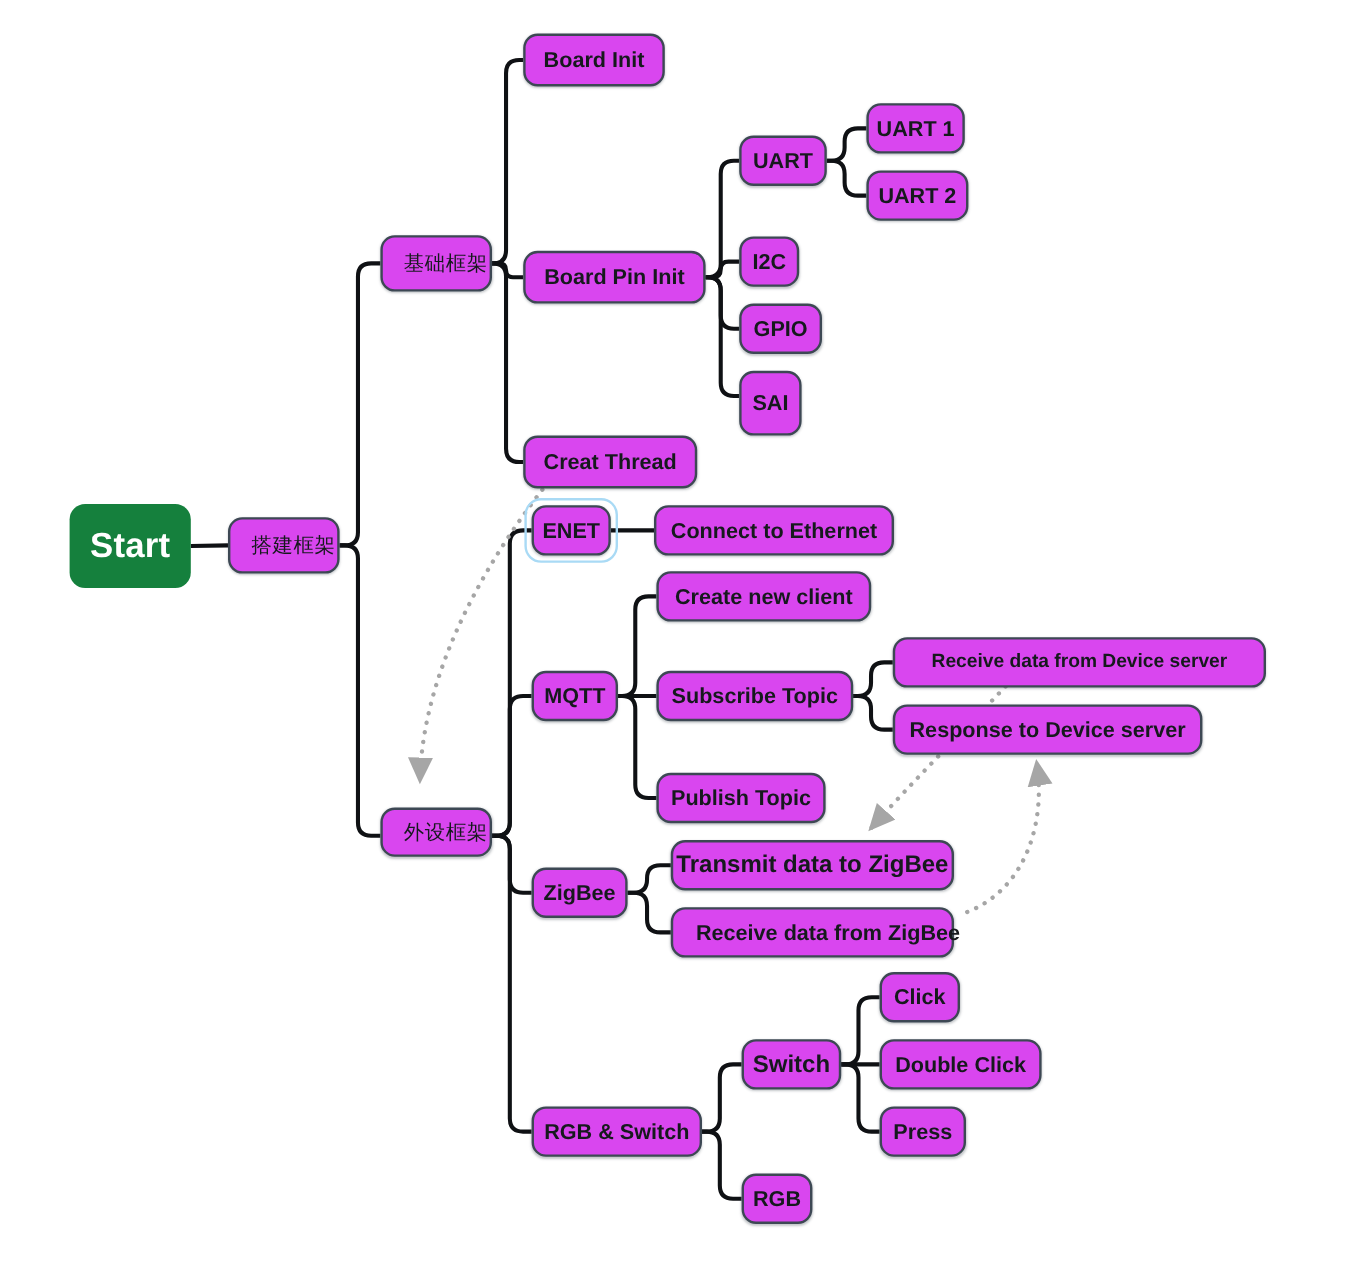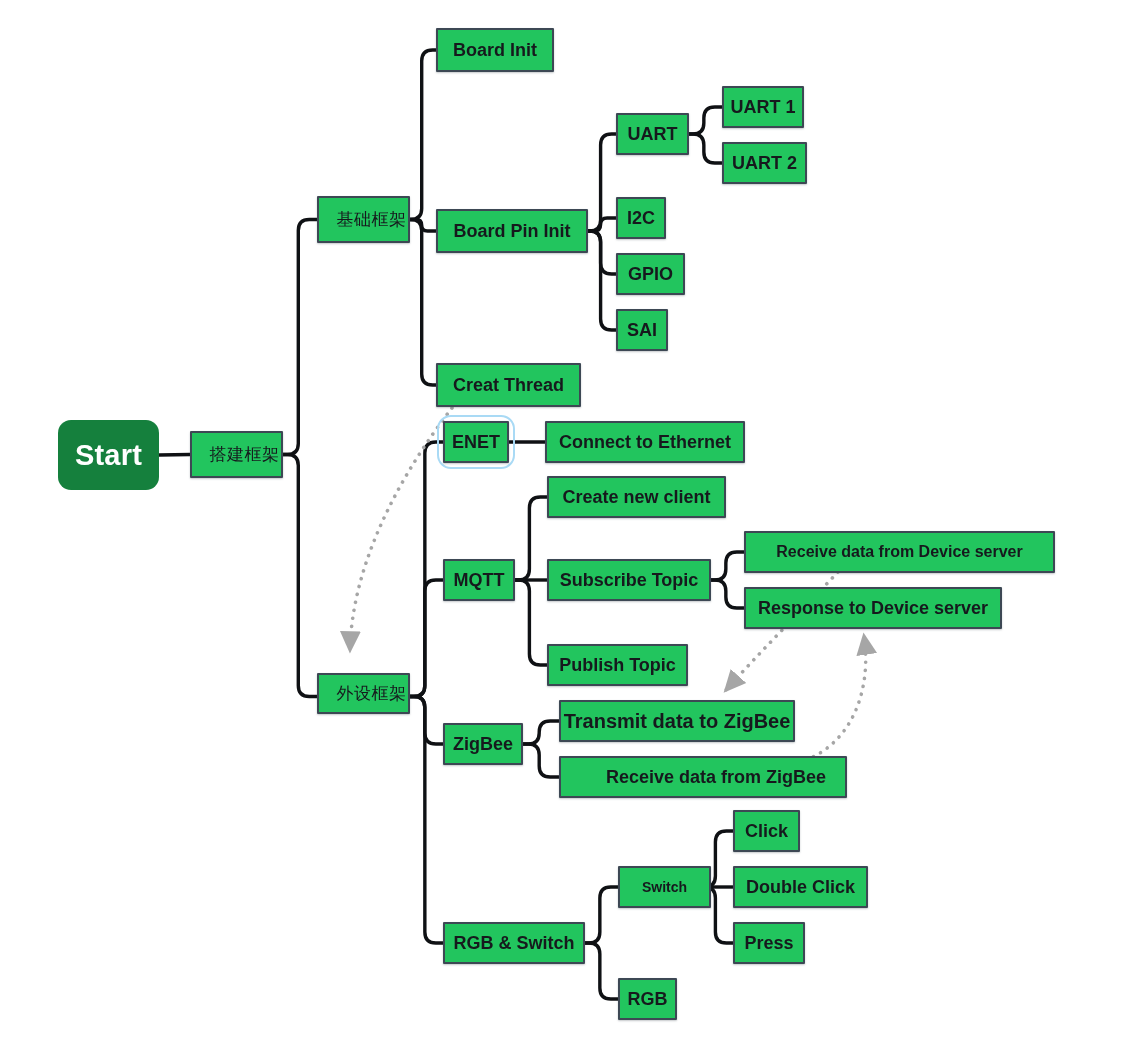--- a/index.html
+++ b/index.html
@@ -19,23 +19,23 @@
     position: absolute;
     left: 0; top: 0;
     width: 1127px; height: 1061px;
     pointer-events: none;
   }
   .node {
     position: absolute;
     display: flex;
     align-items: center;
     justify-content: center;
-    background: #22c55e;
+    background: #d946ef;
     border: 2.6px solid #3d4854;
-    border-radius: 1px;
+    border-radius: 12px;
     color: #16191d;
     font-weight: 700;
     white-space: nowrap;
     box-shadow: 0 1px 2px rgba(60,70,80,0.30);
     z-index: 5;
   }
   .node.cjk { font-weight: 500; letter-spacing: 0.5px; padding-left: 16px; }
   .node.start {
     background: #15803d;
     border: none;
@@ -109,36 +109,36 @@
       <div class="node start" style="left: 58px; top: 420px; width: 101px; height: 70px; font-size: 29px;">Start</div>
       <div class="node cjk" style="left: 190px; top: 431px; width: 93px; height: 47px; font-size: 17px;">搭建框架</div>
       <div class="node cjk" style="left: 317px; top: 196px; width: 93px; height: 47px; font-size: 17px;">基础框架</div>
       <div class="node cjk" style="left: 317px; top: 673px; width: 93px; height: 41px; font-size: 17px;">外设框架</div>
       <div class="node" style="left: 436px; top: 28px; width: 118px; height: 44px; font-size: 18px;">Board Init</div>
       <div class="node" style="left: 436px; top: 209px; width: 152px; height: 44px; font-size: 18px;">Board Pin Init</div>
       <div class="node" style="left: 436px; top: 363px; width: 145px; height: 44px; font-size: 18px;">Creat Thread</div>
       <div class="node" style="left: 616px; top: 113px; width: 73px; height: 42px; font-size: 18px;">UART</div>
       <div class="node" style="left: 616px; top: 197px; width: 50px; height: 42px; font-size: 18px;">I2C</div>
       <div class="node" style="left: 616px; top: 253px; width: 69px; height: 42px; font-size: 18px;">GPIO</div>
-      <div class="node" style="left: 616px; top: 309px; width: 52px; height: 42px; font-size: 18px;">SAI</div>
+      <div class="node" style="left: 616px; top: 309px; width: 52px; height: 54px; font-size: 18px;">SAI</div>
       <div class="node" style="left: 722px; top: 86px; width: 82px; height: 42px; font-size: 18px;">UART 1</div>
       <div class="node" style="left: 722px; top: 142px; width: 85px; height: 42px; font-size: 18px;">UART 2</div>
       <div class="sel-ring" style="left: 437px; top: 415px; width: 78px; height: 54px;"></div>
       <div class="node" style="left: 443px; top: 421px; width: 66px; height: 42px; font-size: 18px;">ENET</div>
       <div class="node" style="left: 443px; top: 559px; width: 72px; height: 42px; font-size: 18px;">MQTT</div>
       <div class="node" style="left: 443px; top: 723px; width: 80px; height: 42px; font-size: 18px;">ZigBee</div>
       <div class="node" style="left: 443px; top: 922px; width: 142px; height: 42px; font-size: 18px;">RGB &amp; Switch</div>
       <div class="node" style="left: 545px; top: 421px; width: 200px; height: 42px; font-size: 18px;">Connect to Ethernet</div>
       <div class="node" style="left: 547px; top: 476px; width: 179px; height: 42px; font-size: 18px;">Create new client</div>
       <div class="node" style="left: 547px; top: 559px; width: 164px; height: 42px; font-size: 18px;">Subscribe Topic</div>
       <div class="node" style="left: 547px; top: 644px; width: 141px; height: 42px; font-size: 18px;">Publish Topic</div>
       <div class="node" style="left: 744px; top: 531px; width: 311px; height: 42px; font-size: 16px;">Receive data from Device server</div>
       <div class="node" style="left: 744px; top: 587px; width: 258px; height: 42px; font-size: 18px;">Response to Device server</div>
       <div class="node" style="left: 559px; top: 700px; width: 236px; height: 42px; font-size: 20px;">Transmit data to ZigBee</div>
-      <div class="node" style="left: 559px; top: 756px; width: 288px; height: 42px; font-size: 18px; padding-left: 26px;">Receive data from ZigBee</div>
-      <div class="node" style="left: 618px; top: 866px; width: 93px; height: 42px; font-size: 14px;">Switch</div>
+      <div class="node" style="left: 559px; top: 756px; width: 236px; height: 42px; font-size: 18px; padding-left: 26px;">Receive data from ZigBee</div>
+      <div class="node" style="left: 618px; top: 866px; width: 83px; height: 42px; font-size: 20px;">Switch</div>
       <div class="node" style="left: 618px; top: 978px; width: 59px; height: 42px; font-size: 18px;">RGB</div>
       <div class="node" style="left: 733px; top: 810px; width: 67px; height: 42px; font-size: 18px;">Click</div>
       <div class="node" style="left: 733px; top: 866px; width: 135px; height: 42px; font-size: 18px;">Double Click</div>
       <div class="node" style="left: 733px; top: 922px; width: 72px; height: 42px; font-size: 18px;">Press</div>
     </div>
 
 </div>
 
 </body></html>

